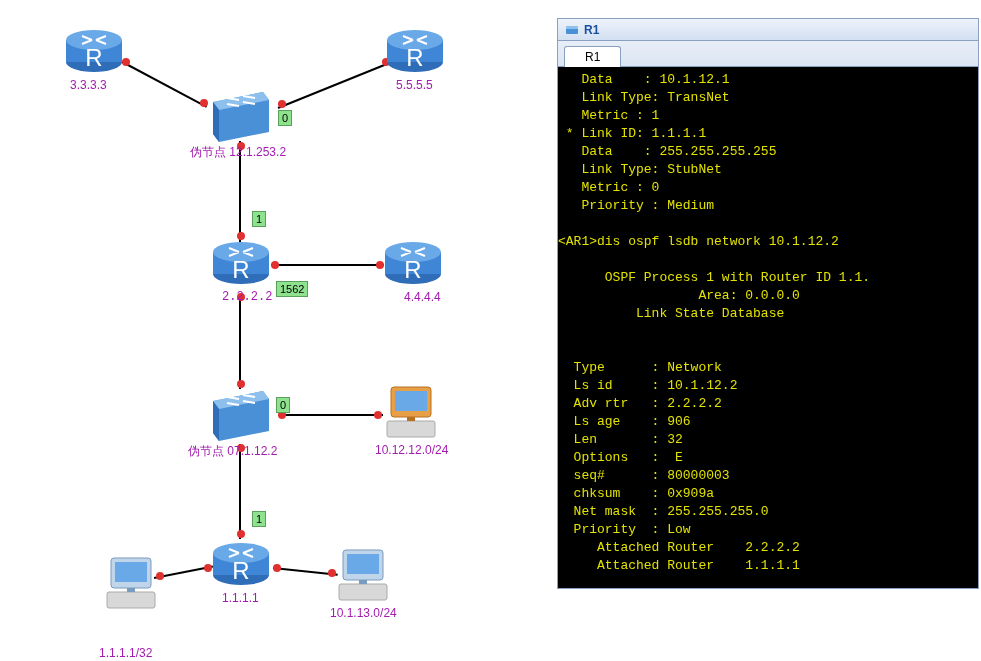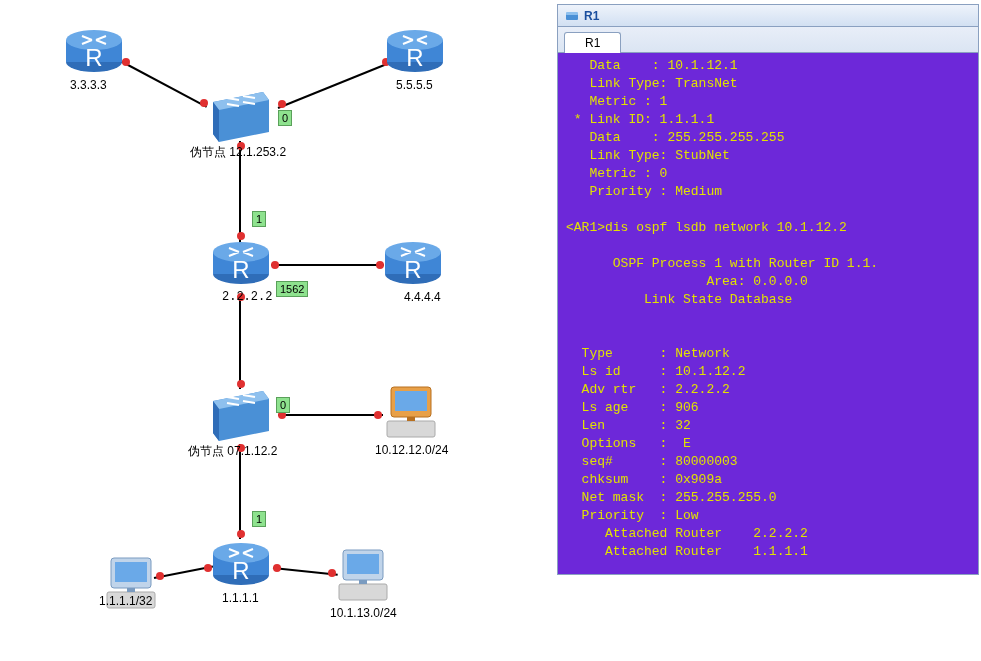--- a/index.html
+++ b/index.html
@@ -16,21 +16,21 @@
   .topology {
     position: absolute;
     left: 0;
     top: 0;
     width: 500px;
     height: 661px;
   }
   .node-label {
     position: absolute;
     font-size: 12px;
-    color: #000000;
+    color: #a21caf;
     white-space: nowrap;
   }
   .cost-badge {
     position: absolute;
     background: #8ee28e;
     color: #000;
     font-size: 11px;
     padding: 0 3px;
     border: 1px solid #5aa05a;
     line-height: 14px;
@@ -45,21 +45,21 @@
     position: absolute;
     width: 8px;
     height: 8px;
     background: #e03030;
     border-radius: 50%;
     transform: translate(-50%, -50%);
   }
   .terminal-window {
     position: absolute;
     left: 557px;
-    top: 4px;
+    top: 18px;
     width: 422px;
     height: 571px;
     border: 1px solid #8aa0c0;
     background: #fff;
     box-sizing: border-box;
   }
   .titlebar {
     height: 22px;
     background: linear-gradient(#eef3fb, #d2e0f2);
     display: flex;
@@ -94,26 +94,26 @@
     background: #fff;
     border: 1px solid #8aa0c0;
     border-bottom: none;
     padding: 3px 20px;
     font-size: 12px;
     border-radius: 3px 3px 0 0;
     position: relative;
     top: 1px;
   }
   .terminal-body {
-    background: #6d28d9;
+    background: #000000;
     color: #e2e200;
     font-family: "Courier New", monospace;
     font-size: 13px;
     line-height: 18px;
-    padding: 4px 8px;
+    padding: 4px 0;
     height: calc(100% - 48px);
     box-sizing: border-box;
     white-space: pre;
     overflow: hidden;
   }
   .router-svg, .switch-svg, .pc-svg {
     position: absolute;
   }
 </style>
 </head>
@@ -239,21 +239,21 @@
     <rect x="26" y="34" width="8" height="4" fill="#b87020"></rect>
   </svg>
   <div class="node-label" style="left:375px;top:443px;">10.12.12.0/24</div>
 
   <svg class="pc-svg" style="left:101px;top:554px;" width="60" height="58" viewBox="0 0 60 58">
     <rect x="10" y="4" width="40" height="30" rx="3" fill="#c0d4ea" stroke="#7a9bc0"></rect>
     <rect x="14" y="8" width="32" height="20" fill="#6aa9e8"></rect>
     <rect x="6" y="38" width="48" height="16" rx="2" fill="#d8d8d8" stroke="#aaa"></rect>
     <rect x="26" y="34" width="8" height="4" fill="#7a9bc0"></rect>
   </svg>
-  <div class="node-label" style="left:99px;top:594px;">1.1.1.1/32</div>
+  <div class="node-label" style="left:99px;top:646px;">1.1.1.1/32</div>
 
   <svg class="pc-svg" style="left:333px;top:546px;" width="60" height="58" viewBox="0 0 60 58">
     <rect x="10" y="4" width="40" height="30" rx="3" fill="#c0d4ea" stroke="#7a9bc0"></rect>
     <rect x="14" y="8" width="32" height="20" fill="#6aa9e8"></rect>
     <rect x="6" y="38" width="48" height="16" rx="2" fill="#d8d8d8" stroke="#aaa"></rect>
     <rect x="26" y="34" width="8" height="4" fill="#7a9bc0"></rect>
   </svg>
   <div class="node-label" style="left:330px;top:606px;text-align:center;">10.1.13.0/24</div>
 
   <div class="cost-badge" style="left:278px;top:110px;">0</div>

